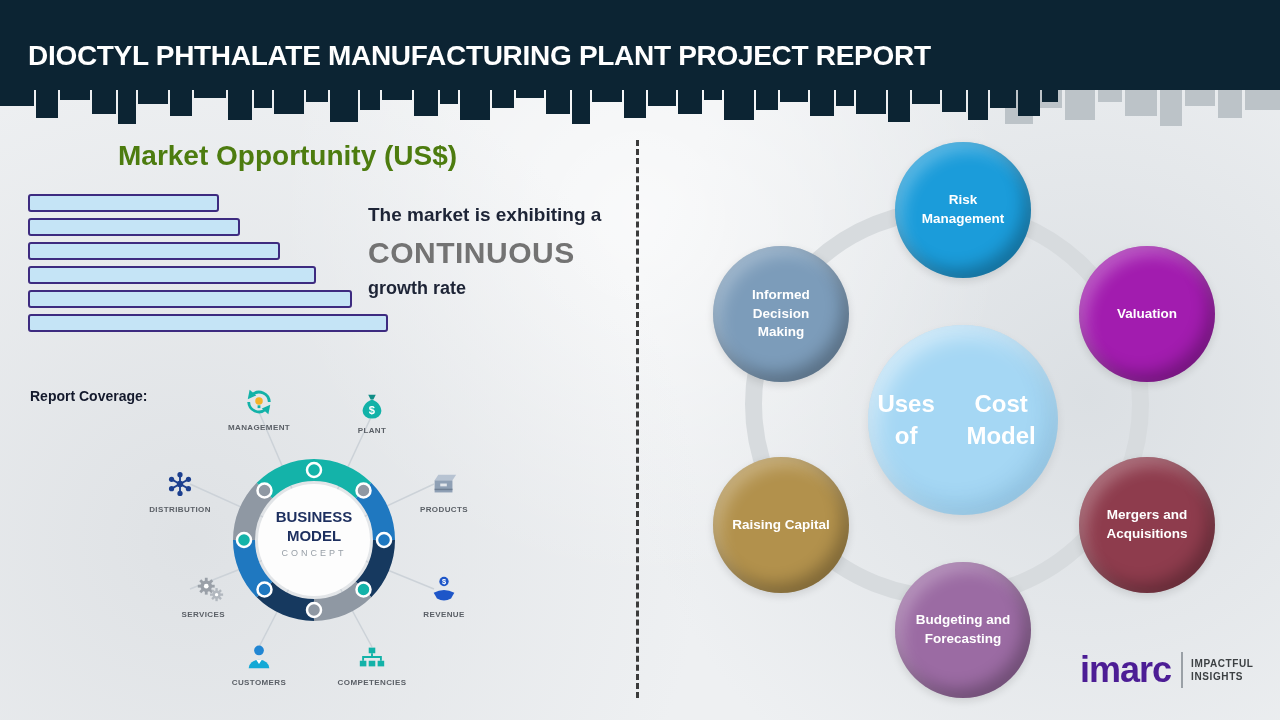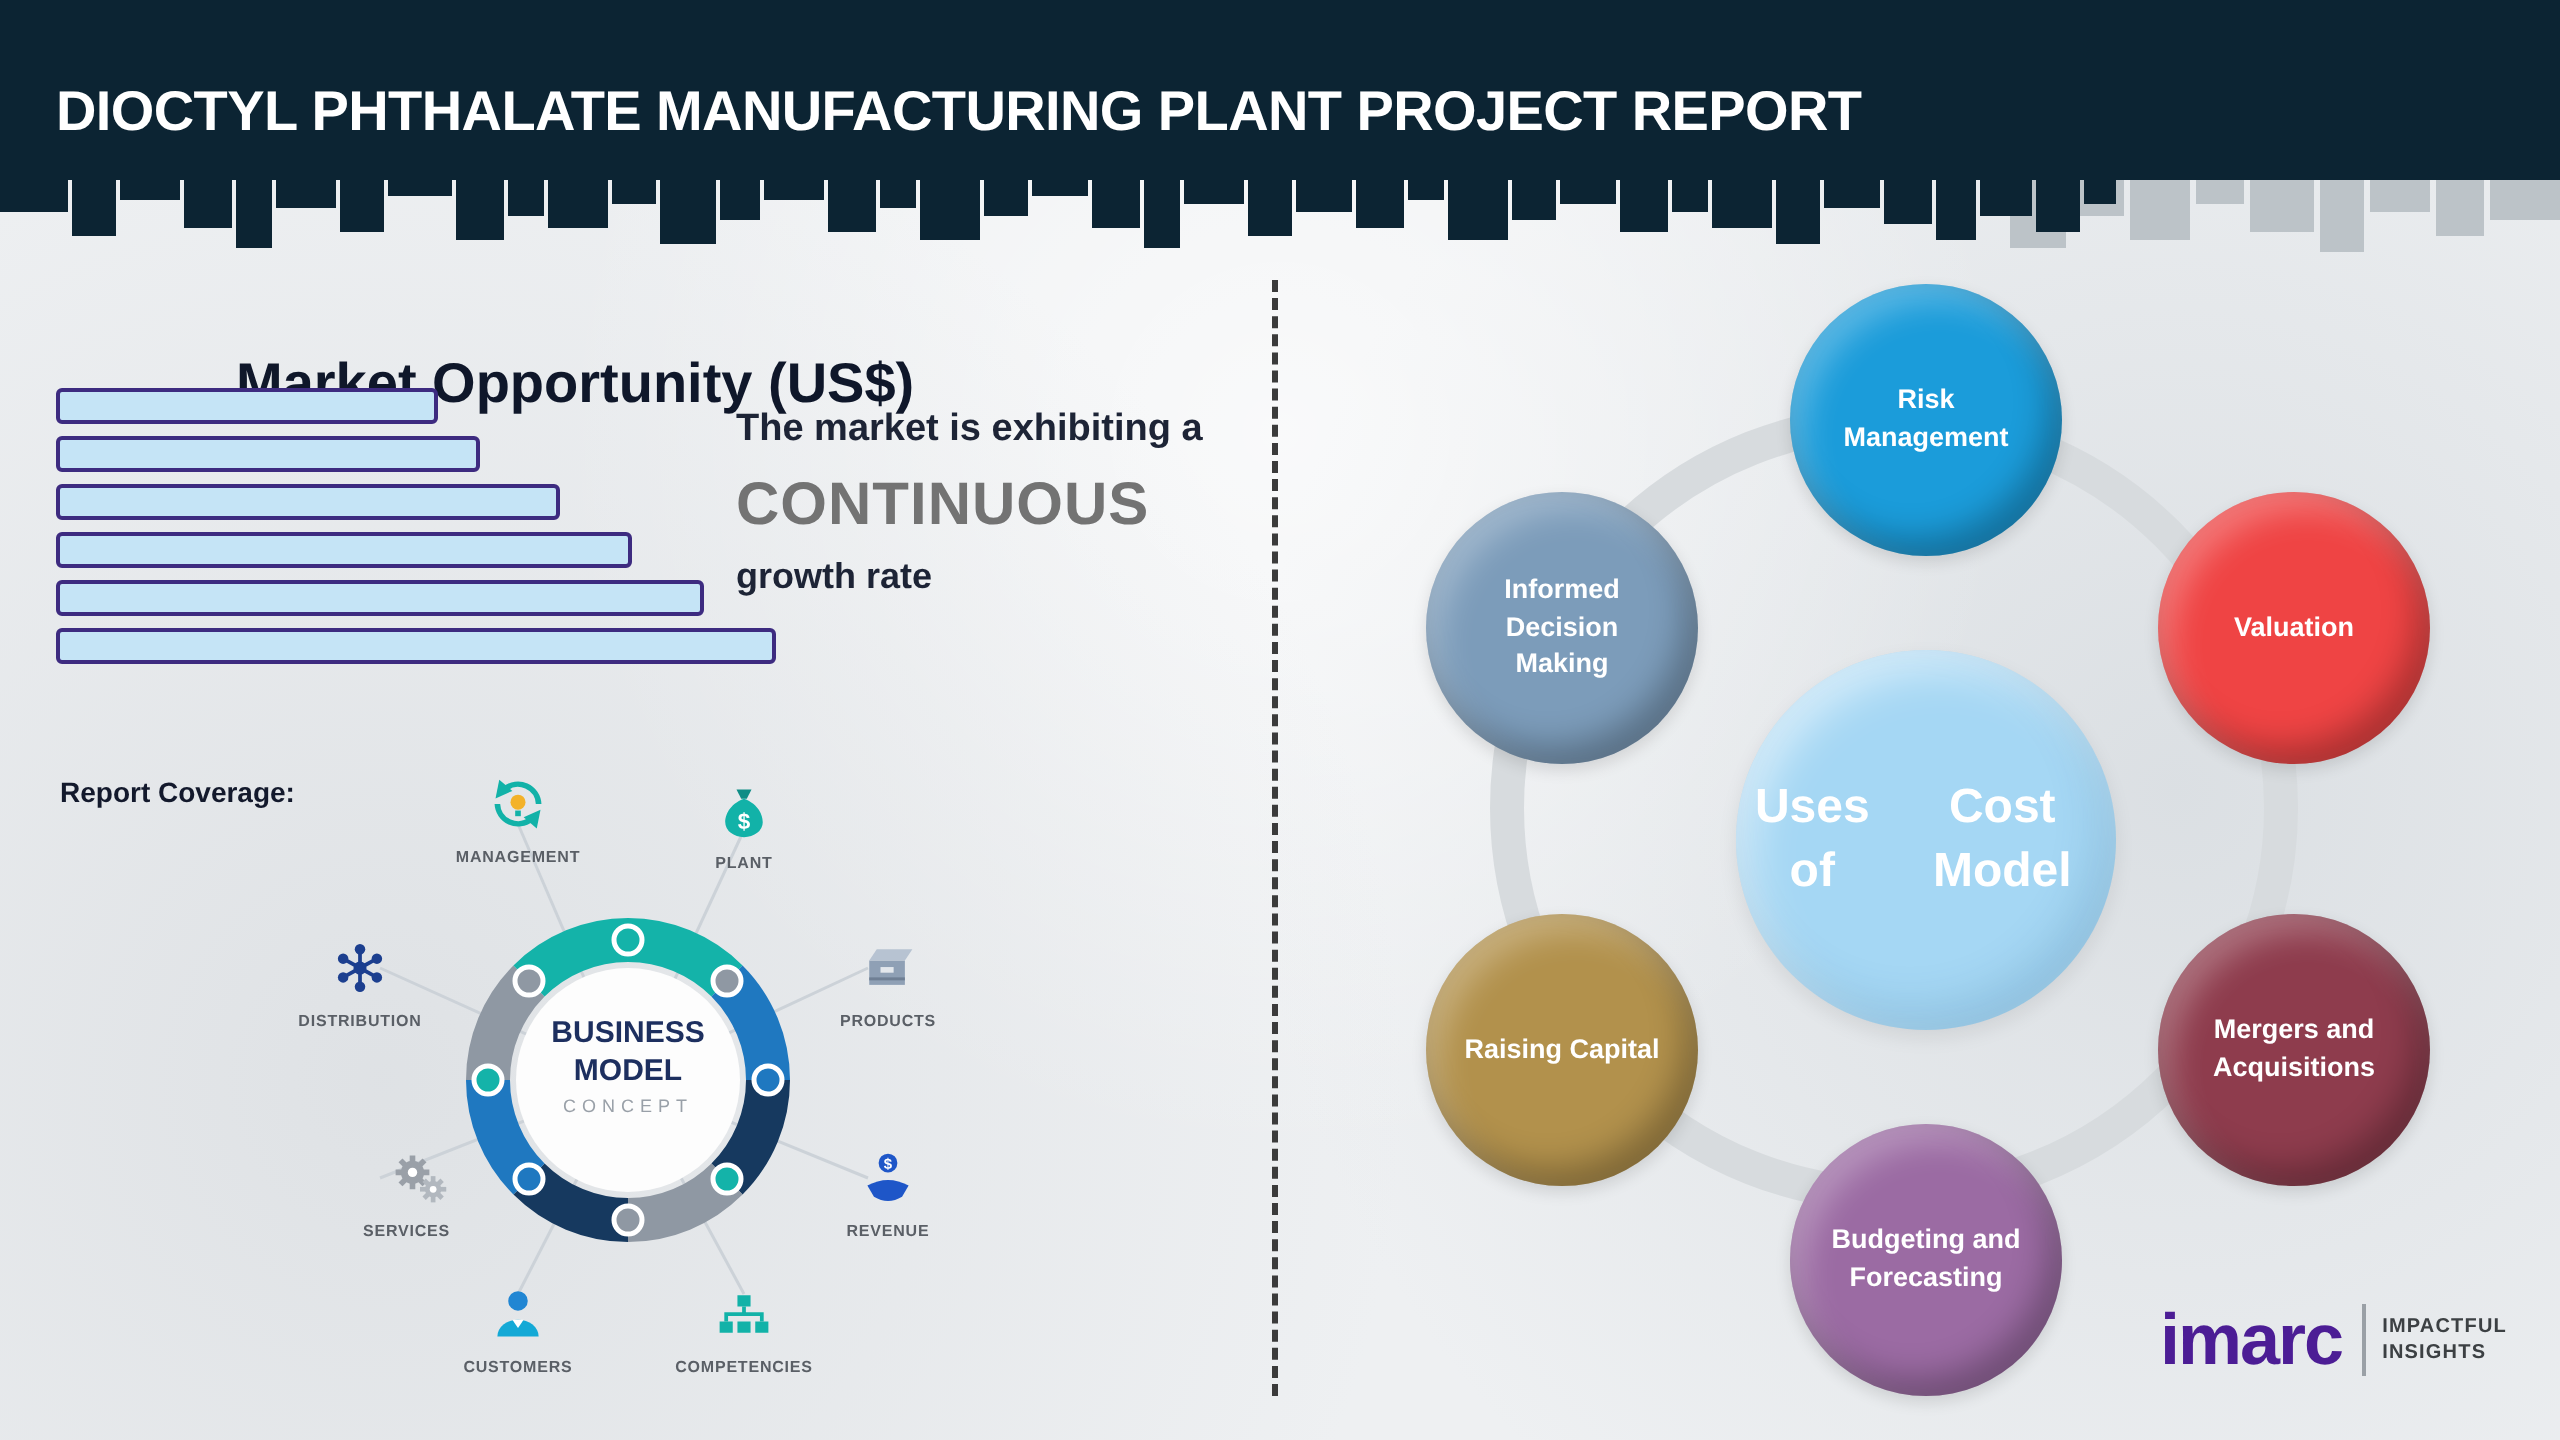--- a/index.html
+++ b/index.html
@@ -19,21 +19,21 @@
   
   .header { position:absolute; left:0; top:0; width:1280px; height:90px; background:#0c2433; z-index:5;padding-left:40px; }
   .header-title {
     position:absolute; left:28px; top:40px; color:#ffffff;
     font-size:28px; font-weight:800; letter-spacing:-0.3px; white-space:nowrap;
   }
   .skyline { position:absolute; left:0; top:90px; width:1280px; height:40px; z-index:5; }
   
   .divider { position:absolute; left:636px; top:140px; height:558px; border-left:3px dashed #3b3b3b; z-index:2; }
   
-  .market-title { position:absolute; left:118px; top:140px; font-size:28px; font-weight:800; color:#0f172a; z-index:2;margin-top:36px; }
+  .market-title { position:absolute; left:118px; top:140px; font-size:28px; font-weight:800; color:#4d7c0f; z-index:2; }
   .bar-chart { position:absolute; left:28px; top:194px; width:370px; z-index:2; }
   .bar { height:18px; border:2px solid #3d2b80; background:#c5e4f6; border-radius:3px; margin-bottom:6px; }
   .growth { position:absolute; left:368px; top:204px; width:265px; color:#1d2436; z-index:2; }
   .growth-line1 { font-size:19px; font-weight:bold; }
   .growth-line2 { font-size:30px; font-weight:800; color:#737373; margin-top:10px; letter-spacing:0.5px; }
   .growth-line3 { font-size:18px; font-weight:bold; margin-top:8px; }
   .report-coverage { position:absolute; left:30px; top:388px; font-size:14px; font-weight:800; color:#13192c; z-index:2; }
   
   .bm { position:absolute; left:137px; top:382px; width:360px; height:330px; z-index:2; }
   .bm-svg { position:absolute; left:0; top:0; }
@@ -308,21 +308,21 @@
 </div>
 
 <div class="uses-ring"></div>
 
 <div class="center-circle" style="background-color: rgb(165, 215, 244);">
   <span>Uses of</span>
   <span>Cost Model</span>
 </div>
 
 <div class="node node-0" style="background-color: rgb(27, 156, 218);">Risk Management</div>
-<div class="node node-1" style="background-color: #ef4444;">Valuation</div>
+<div class="node node-1" style="background-color: #a21caf;">Valuation</div>
 <div class="node node-2" style="background-color: rgb(142, 60, 77);">Mergers and Acquisitions</div>
 <div class="node node-3" style="background-color: rgb(155, 107, 163);">Budgeting and Forecasting</div>
 <div class="node node-4" style="background-color: rgb(178, 145, 76);">Raising Capital</div>
 <div class="node node-5" style="background-color: rgb(124, 156, 186);">Informed Decision Making</div>
 
 <div class="imarc">
   <span class="imarc-word">imarc</span>
   <span class="imarc-bar"></span>
   <span class="imarc-tag">
     <span>IMPACTFUL</span>

